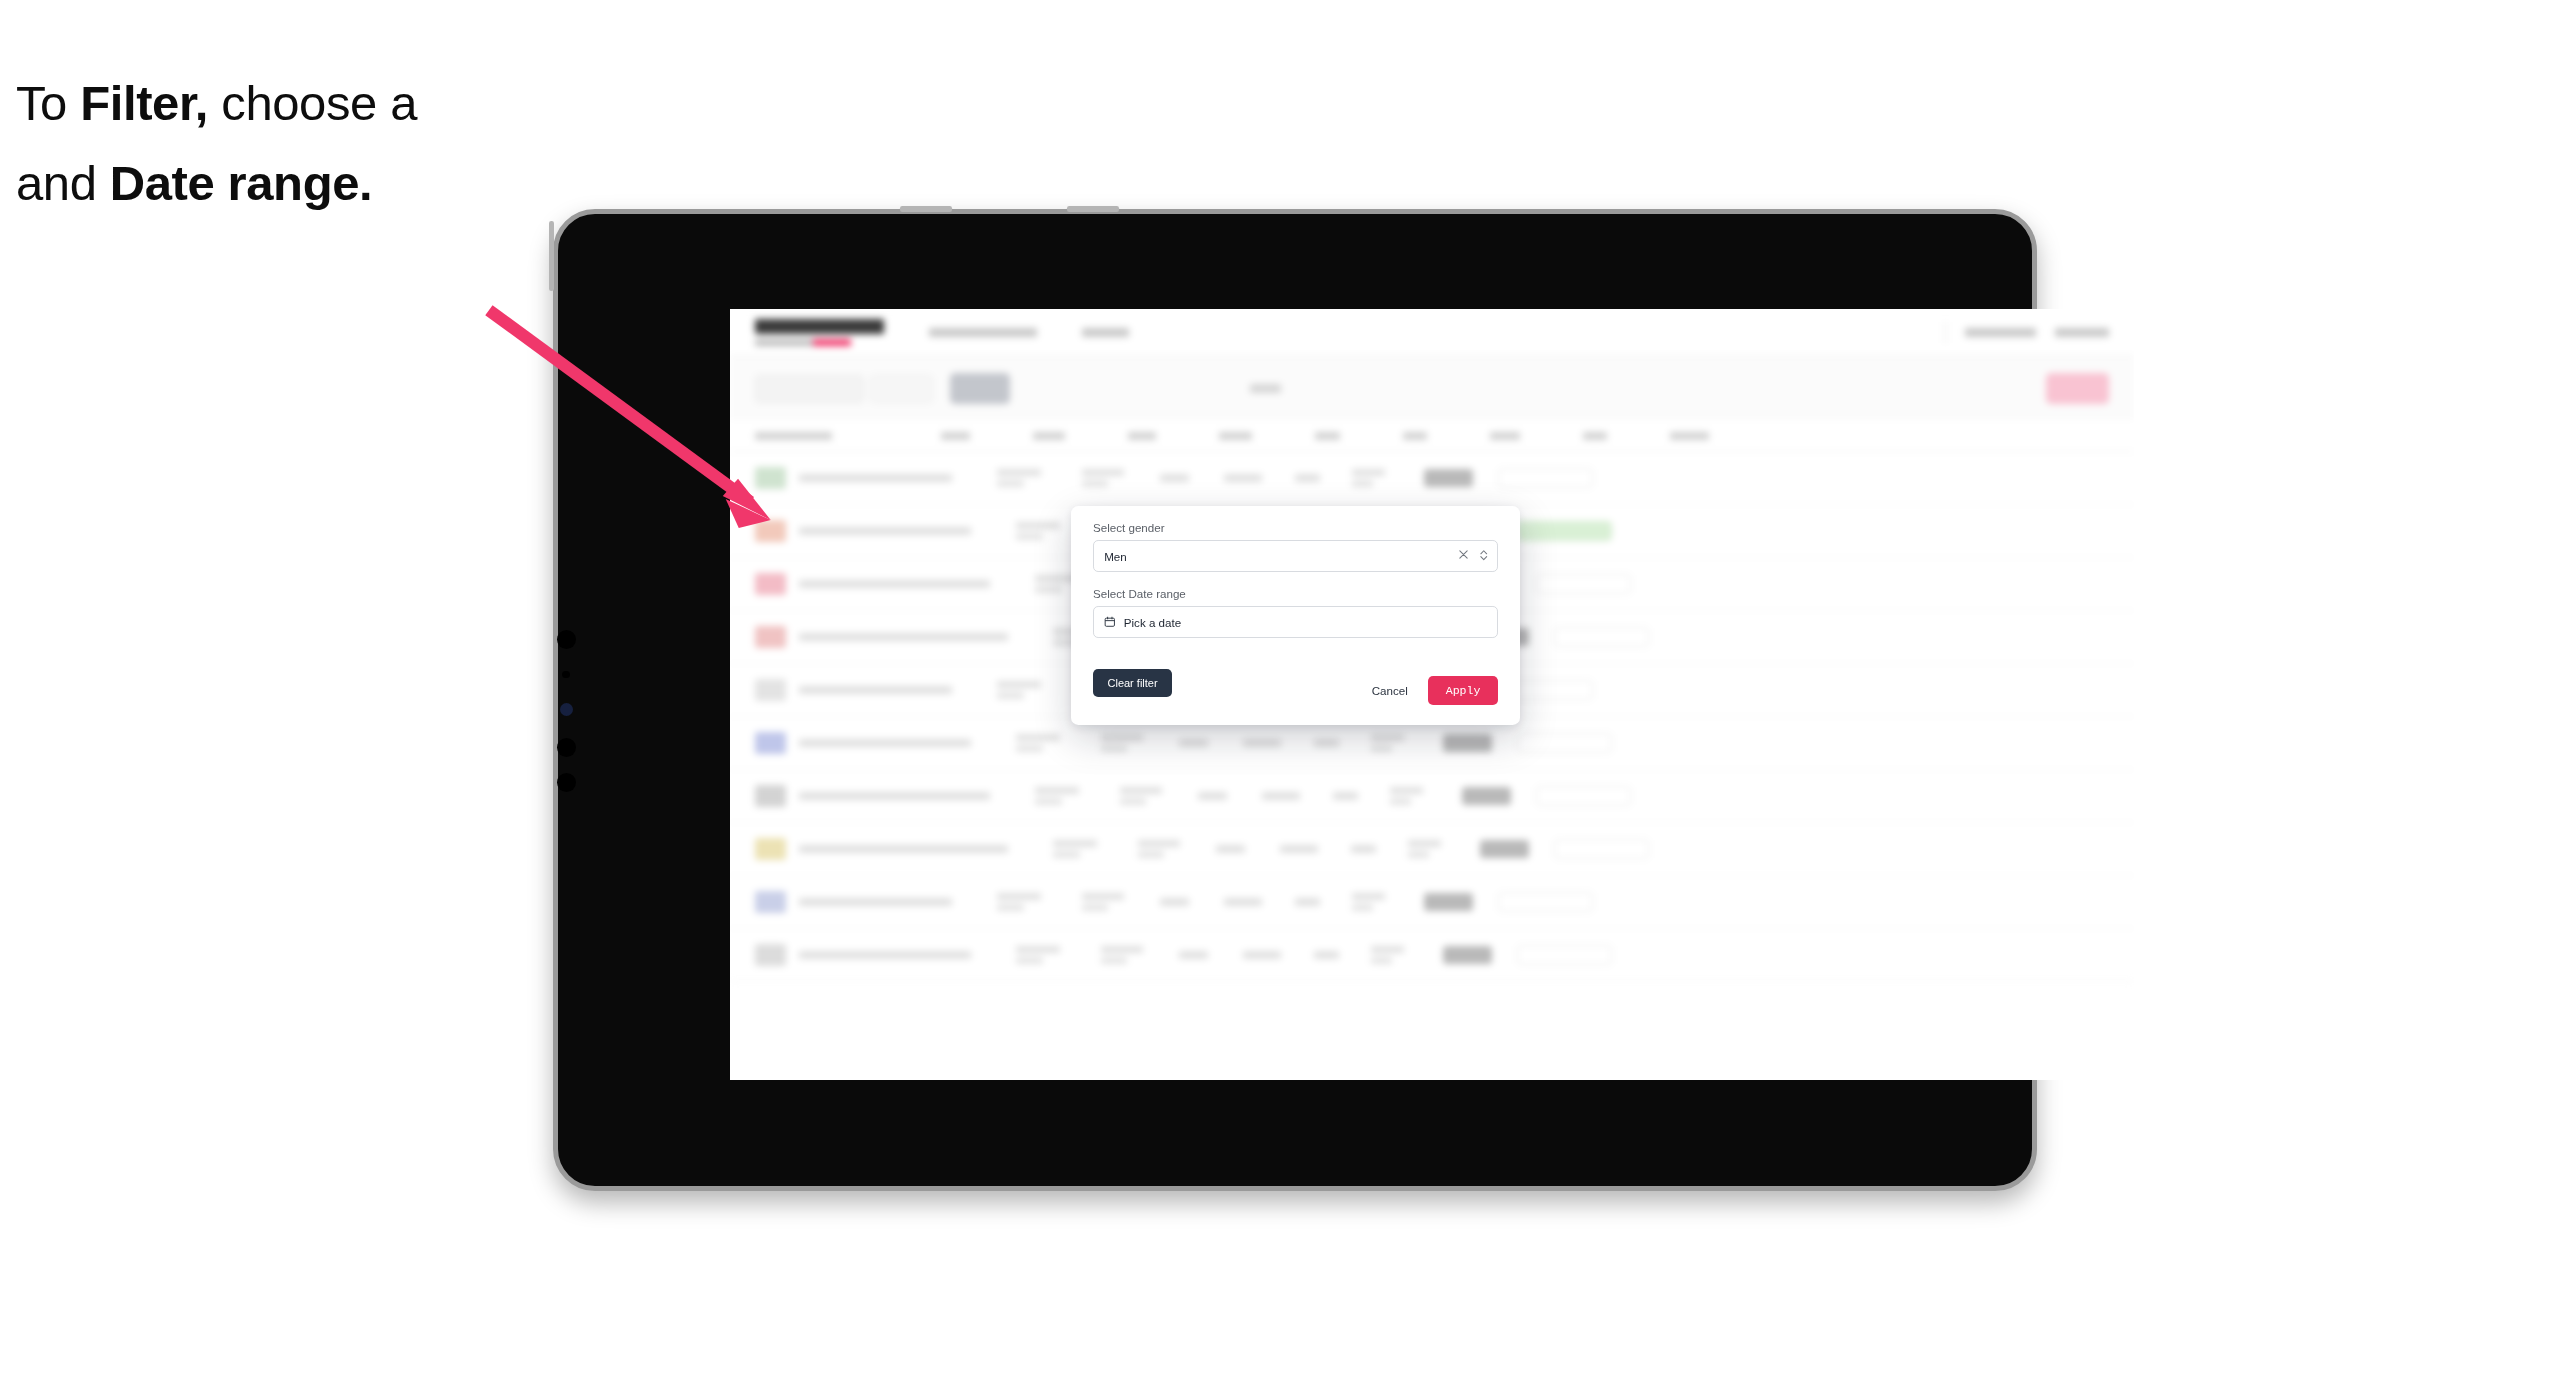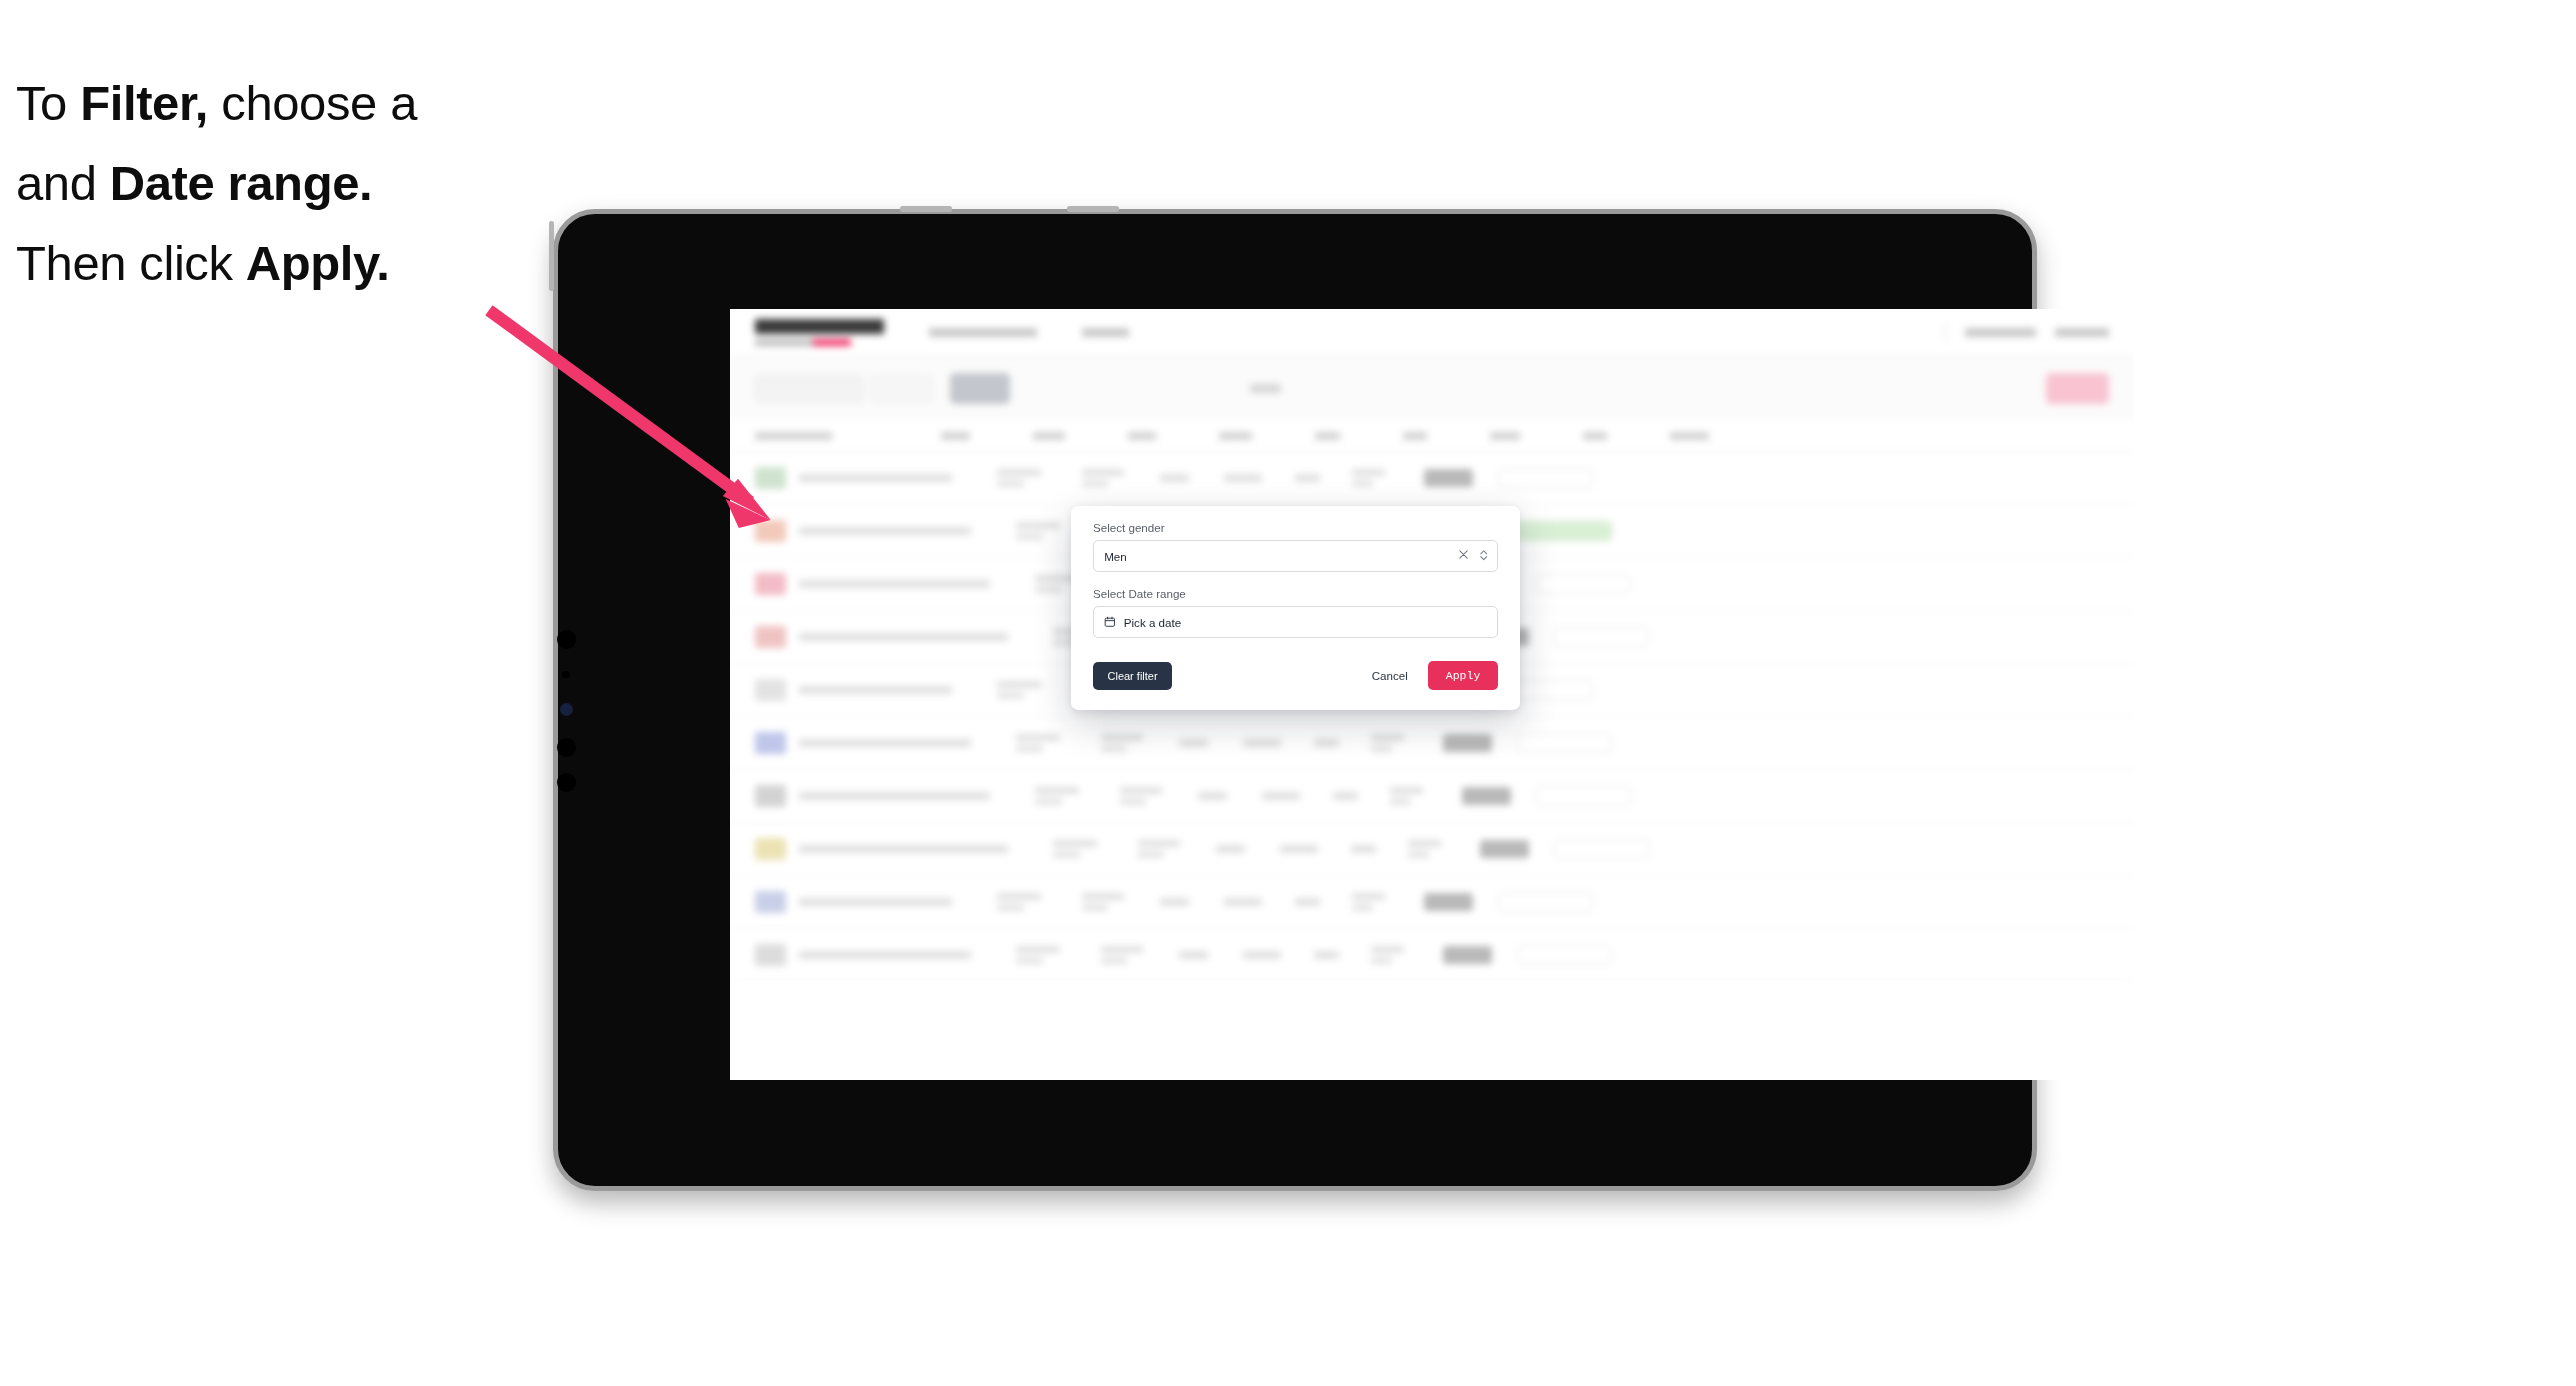--- a/index.html
+++ b/index.html
@@ -113,38 +113,37 @@
   .field-value{ font-size:11.6px; color:#1d2430; }
   .field-adornments{ margin-left:auto; display:flex; align-items:center; gap:10.2px; color:#72777f; }
   #modal-footer{
     margin-top:23px; display:flex; align-items:center;
   }
   #clear-filter-button{
     background:#283445; color:#ffffff; font-size:11px;
     padding:8px 14.5px; border:none; border-radius:5.1px; cursor:pointer;
     font-family:"Liberation Sans", sans-serif;
   }
-  #footer-right{ margin-left:auto; display:flex; align-items:center; gap:17.5px; }
+  #footer-right{ margin-left:auto; display:flex; align-items:center; gap:17.5px;margin-top:15px; }
   #cancel-button{
     background:none; border:none; color:#2c3440; font-size:11.6px; cursor:pointer;
     font-family:"Liberation Sans", sans-serif; padding:7.3px 2.9px;
   }
   #apply-button{
     background:#e8305c; color:#ffffff; font-size:11.6px;
     padding:8px 17.5px; border:none; border-radius:5.1px; cursor:pointer;
     font-family:Liberation Mono, monospace;
   }
 </style>
 </head>
 <body>
 
 <div id="instructions">
   <div><span>To </span><span class="b">Filter,</span><span> choose a</span></div>
   <div><span>and </span><span class="b">Date range.</span></div>
-  <div><span>Then click </span><span class="b">Apply.</span></div>
 </div>
 
 <div id="tablet">
   <div id="volume-button"></div>
   <div id="top-button-a"></div>
   <div id="top-button-b"></div>
   <div class="bezel-dot" id="sensor-a"></div>
   <div class="bezel-dot" id="sensor-b"></div>
   <div class="bezel-dot" id="sensor-c"></div>
   <div class="bezel-dot" id="sensor-d"></div>

